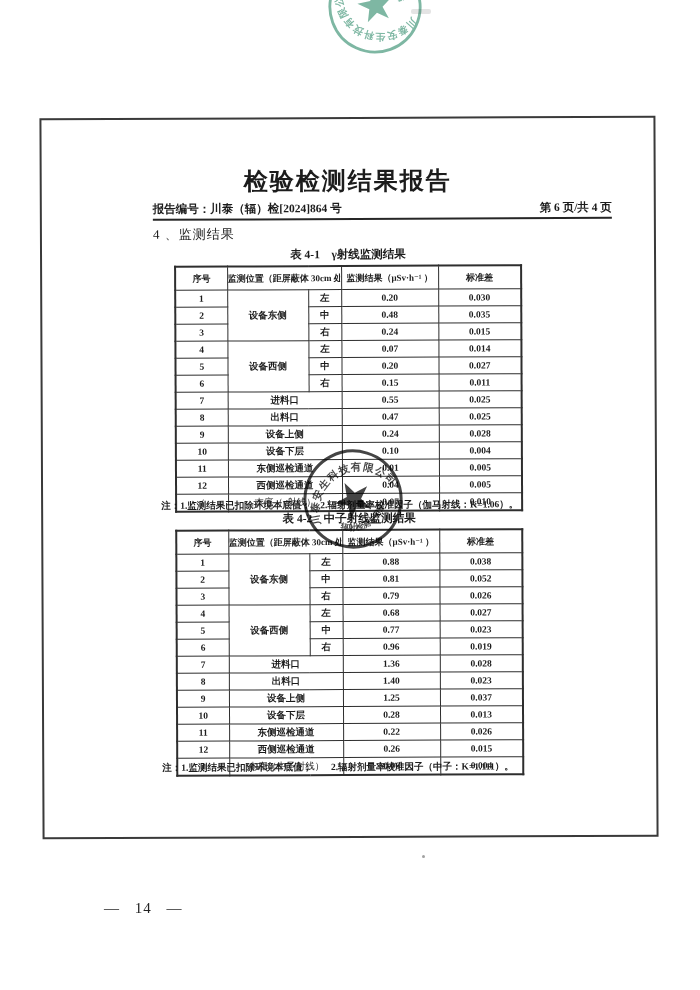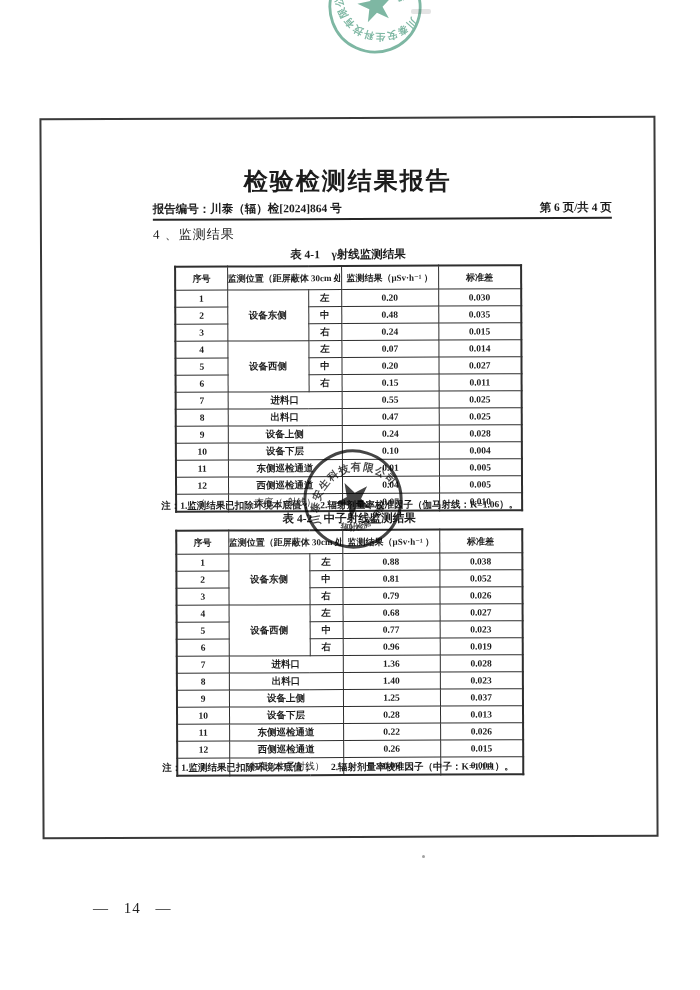--- a/index.html
+++ b/index.html
@@ -48,21 +48,21 @@
   td{height:16px;font-size:9.5px;font-weight:600;}
   td.loc,td.sub{font-weight:700;}
   td.bold{font-weight:400;}
   .note{
     position:absolute;left:118px;font-size:9.5px;font-weight:700;
     white-space:nowrap;
   }
   #note1{top:380px;}
   #note2{top:642px;}
   .footer-pageno{
-    position:absolute;left:93px;top:900px;
+    position:absolute;left:104px;top:900px;
     font-size:15px;font-weight:500;color:#222;letter-spacing:1px;
     word-spacing:10px;
   }
   .stamp{position:absolute;mix-blend-mode:multiply;pointer-events:none;}
   #stamp-ink{left:288px;top:434px;width:130px;height:130px;transform:rotate(-28deg);opacity:0.82;}
   #stamp-green{left:314px;top:-54px;width:122px;height:122px;transform:rotate(-155deg);opacity:0.62;}
   .smudge{
     position:absolute;left:411px;top:9px;width:20px;height:5px;
     background:#d9d9d9;border-radius:2px;opacity:.7;
   }

